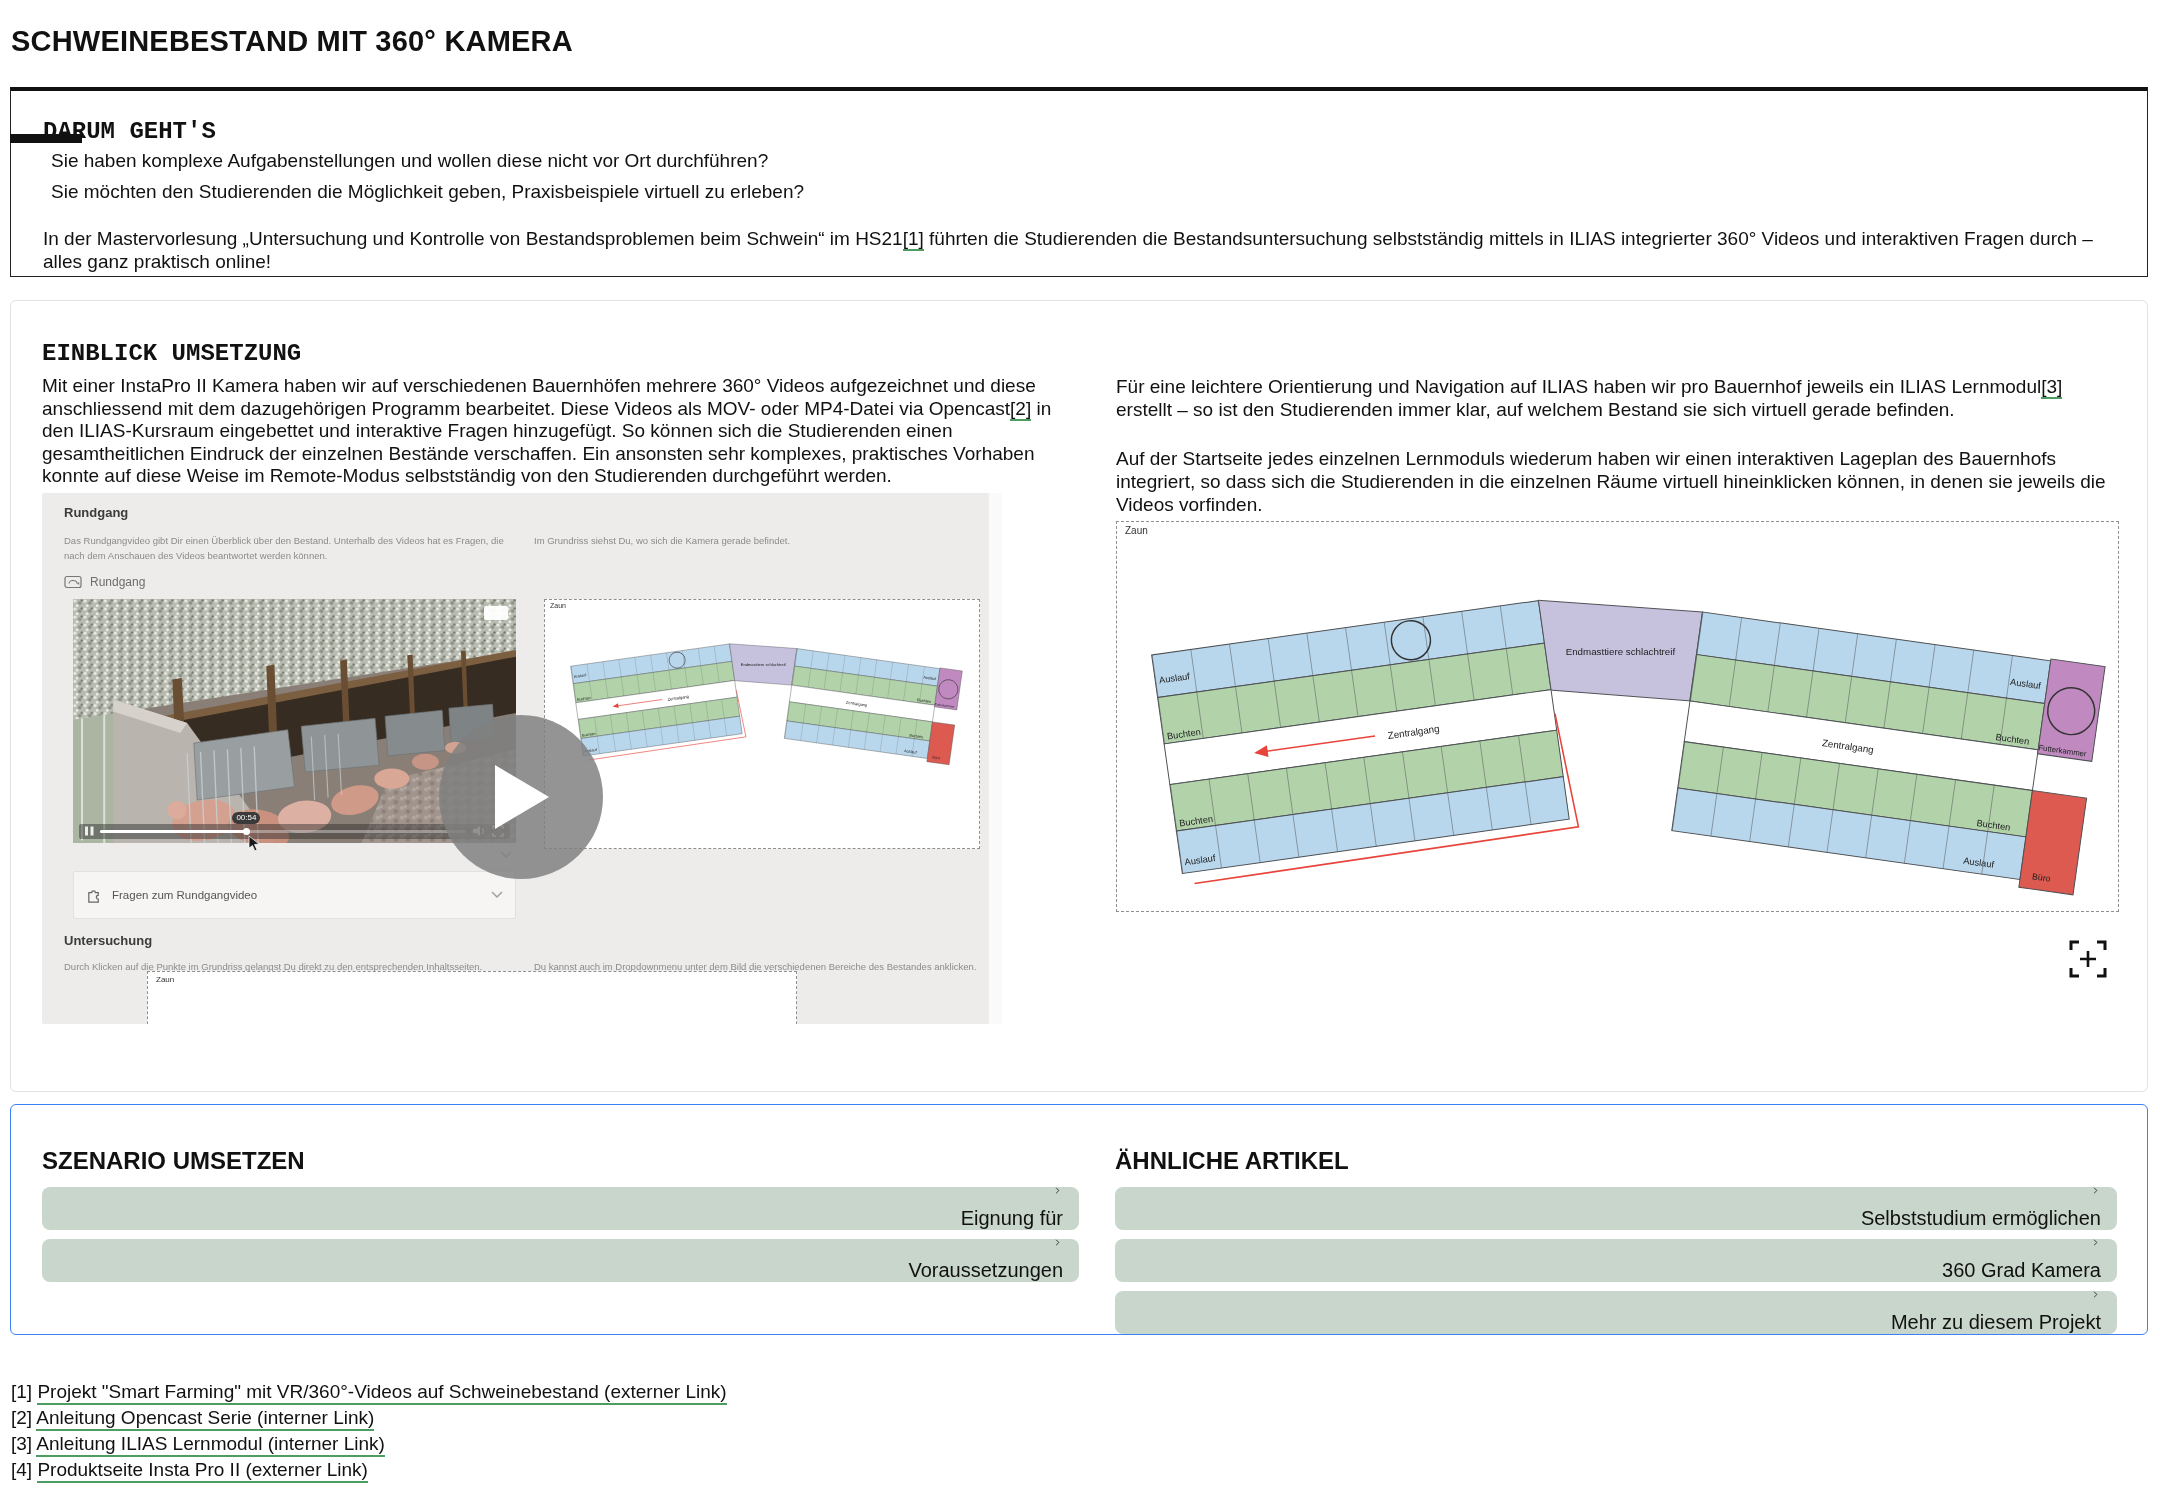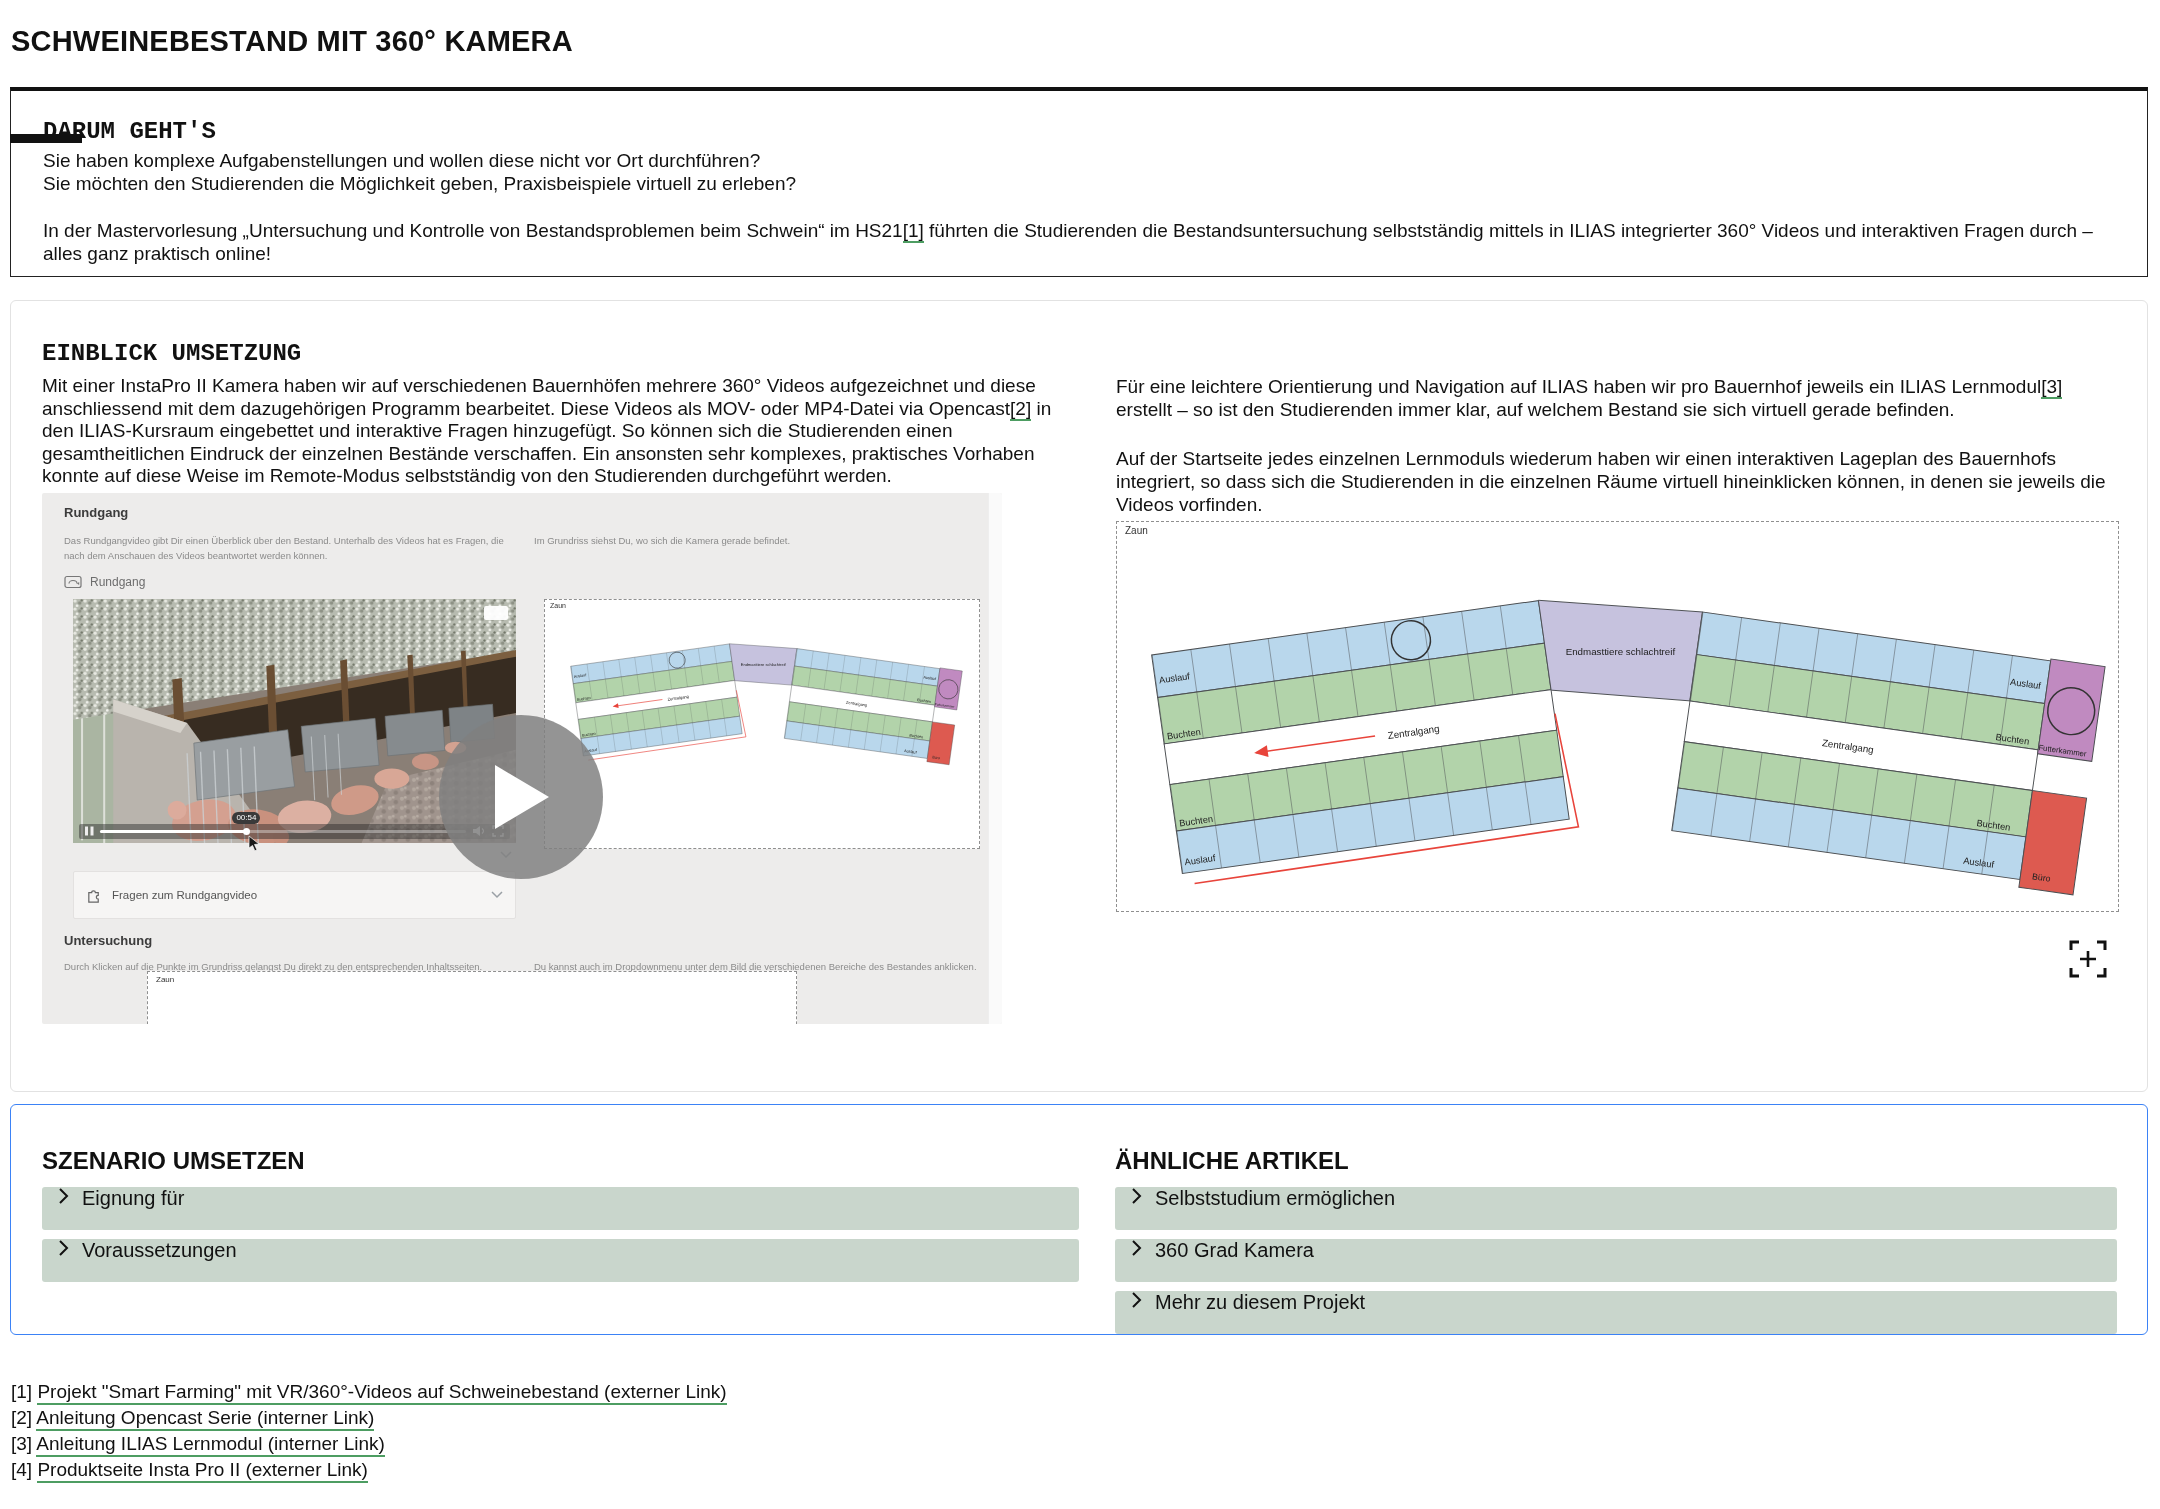--- a/index.html
+++ b/index.html
@@ -6,21 +6,21 @@
   .page{position:relative;width:2160px;height:1509px;background:#fff;
         font-family:"Liberation Sans",sans-serif;color:#111;overflow:hidden;}
   .page-title{position:absolute;left:11px;top:6px;font-size:29px;font-weight:bold;letter-spacing:.2px;}
 
   
   .card-about{position:absolute;left:10px;top:87px;width:2136px;height:185px;
               border:1px solid #222;border-top:4px solid #111;background:#fff;}
   .about-tab{position:absolute;left:-1px;top:43px;width:72px;height:9px;background:#111;}
   .about-inner{padding:28px 40px 0 32px;}
   .h2{font-size:24px;font-weight:bold;line-height:26px;margin:0;font-family:Liberation Mono, monospace;}
-  .about-line{font-size:19px;line-height:23px;margin:0;}
+  .about-line{font-size:19px;line-height:23px;margin:8px;}
   .about-line.first{margin-top:4px;}
   .about-para{font-size:19px;line-height:23px;margin:24px 0 0 0;}
   .ref{color:#111;text-decoration:none;border-bottom:2px solid #4d9d62;cursor:pointer;}
 
   
   .card-insight{position:absolute;left:10px;top:300px;width:2136px;height:790px;
                 border:1px solid #e2e2e2;border-radius:6px;background:#fff;}
   .insight-inner{padding:40px 30px 0 31px;}
   .insight-inner .h2{margin-bottom:2px;}
   .cols{display:flex;gap:30px;}
@@ -71,22 +71,22 @@
   .expand-row{display:flex;justify-content:flex-end;margin-top:24px;padding-right:6px;}
   .expand-btn{width:46px;height:46px;background:none;border:none;padding:0;cursor:pointer;}
 
   
   .card-bottom{position:absolute;left:10px;top:1104px;width:2136px;height:229px;
                border:1px solid #3b82f6;border-radius:6px;background:#fff;}
   .bottom-inner{padding:42px 30px 0 31px;display:flex;gap:36px;}
   .bcol-left{width:1037px;flex:none;}
   .bcol-right{flex:1;min-width:0;}
   .h3{font-size:24px;font-weight:bold;margin:0 0 12px 0;}
-  .acc{height:43px;background:#c9d6cc;border-radius:3px;display:flex;align-items:flex-start;
-       padding:0 16px;gap:13px;font-size:20px;color:#111;margin-bottom:9px;cursor:pointer;}
+  .acc{height:43px;background:#c9d6cc;border-radius:8px;display:flex;align-items:flex-end;
+       padding:0 16px;gap:13px;font-size:20px;color:#111;margin-bottom:9px;cursor:pointer;flex-direction:column;}
 
   
   .footnotes{position:absolute;left:11px;top:1382px;font-size:19px;}
   .fn-line{margin:0 0 7px 0;line-height:19px;}
   .fn-link{color:#111;text-decoration:none;border-bottom:2px solid #4d9d62;padding-bottom:1px;cursor:pointer;}
   .hidden-defs{position:absolute;width:0;height:0;overflow:hidden;}
 </style>
 </head>
 <body>
 

